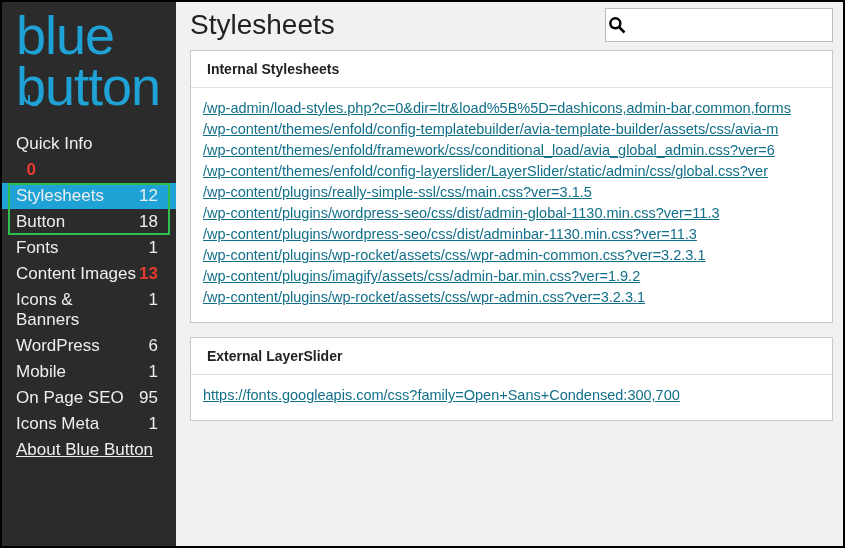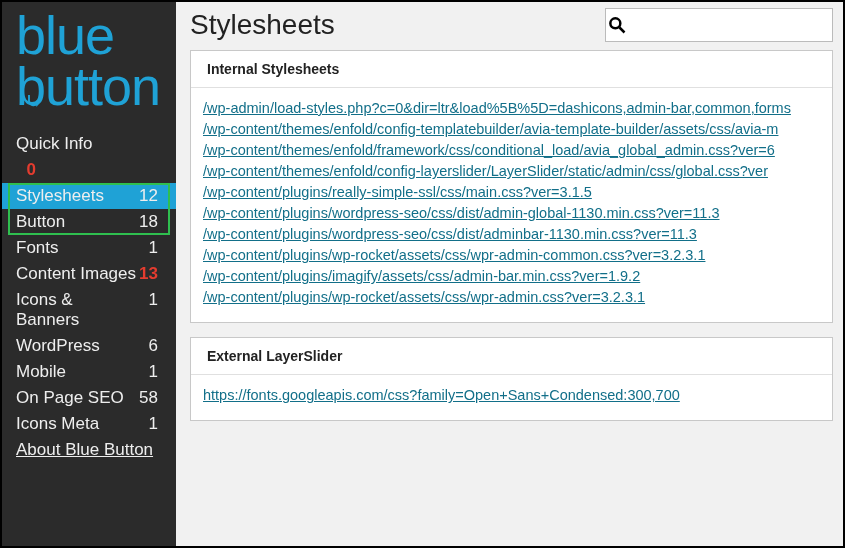--- a/index.html
+++ b/index.html
@@ -194,21 +194,21 @@
         <li>
           <span class="label">WordPress</span>
           <span class="count">6</span>
         </li>
         <li>
           <span class="label">Mobile</span>
           <span class="count">1</span>
         </li>
         <li>
           <span class="label">On Page SEO</span>
-          <span class="count">58</span>
+          <span class="count">95</span>
         </li>
         <li>
           <span class="label">Icons Meta</span>
           <span class="count">1</span>
         </li>
         <li class="no-count about">
           <span class="label">About Blue Button</span>
         </li>
       </ul>
   </aside>

